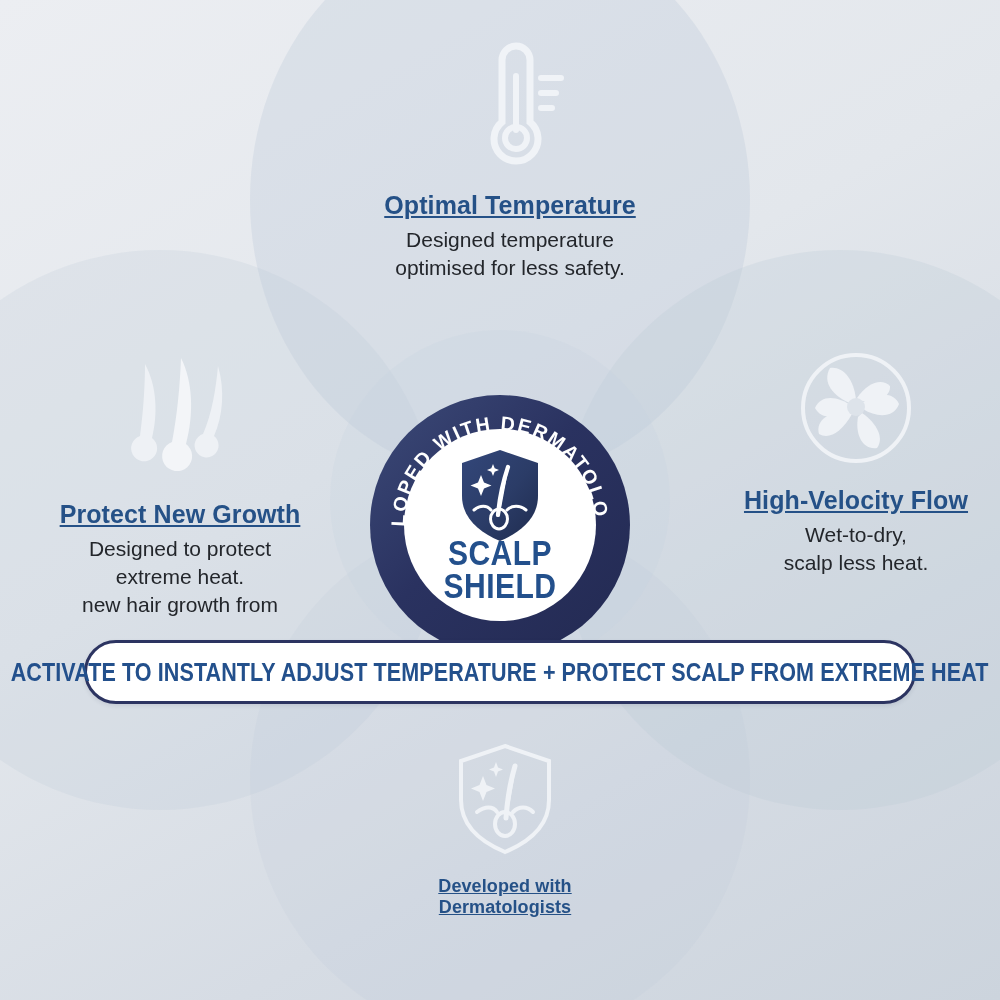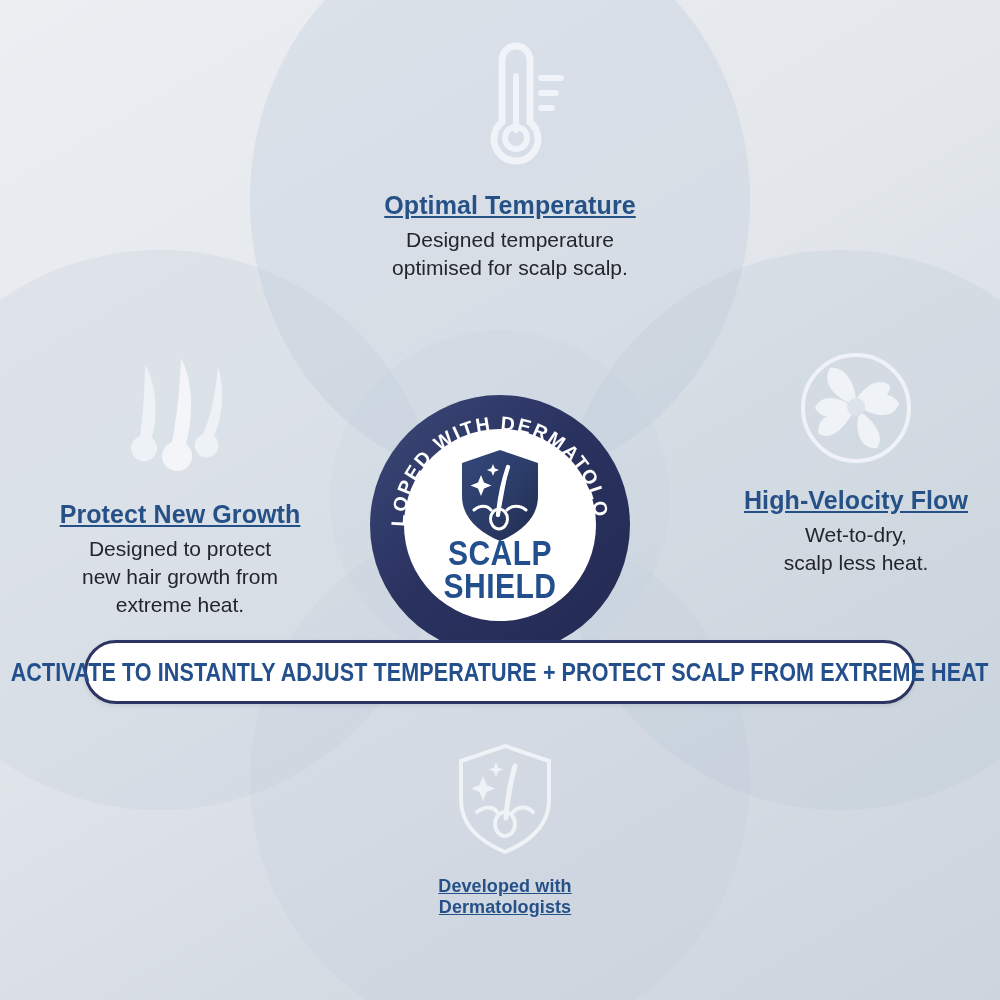--- a/index.html
+++ b/index.html
@@ -131,37 +131,37 @@
         <line x1="61" y1="38" x2="61" y2="92" stroke="#f0f3f7" stroke-width="6" stroke-linecap="round"></line>
         <circle cx="61" cy="100" r="11" stroke="#f0f3f7" stroke-width="6" fill="none"></circle>
         <line x1="86" y1="40" x2="106" y2="40" stroke="#f0f3f7" stroke-width="6" stroke-linecap="round"></line>
         <line x1="86" y1="55" x2="101" y2="55" stroke="#f0f3f7" stroke-width="6" stroke-linecap="round"></line>
         <line x1="86" y1="70" x2="97" y2="70" stroke="#f0f3f7" stroke-width="6" stroke-linecap="round"></line>
       </svg>
     </span>
     <p class="feature-title">Optimal Temperature</p>
     <div class="feature-desc">
       <div>Designed temperature</div>
-      <div>optimised for scalp scalp.</div>
+      <div>optimised for less safety.</div>
     </div>
   </div>
 
   <div class="feature" id="feat-left">
     <span class="feature-icon">
       <svg width="130" height="130" viewBox="0 0 130 130" fill="none">
         <path d="M30 12 C42 34 43 62 37 86 a13 13 0 1 1 -12 -2 C28 62 30 36 30 12 z" fill="#eef1f5"></path>
         <path d="M66 6 C78 30 79 62 71 92 a15 15 0 1 1 -14 -2 C62 64 65 34 66 6 z" fill="#f3f5f8"></path>
         <path d="M103 14 C110 38 108 64 99 84 a12 12 0 1 1 -11 -2 C97 62 101 36 103 14 z" fill="#eef1f5"></path>
       </svg>
     </span>
     <p class="feature-title">Protect New Growth</p>
     <div class="feature-desc">
       <div>Designed to protect</div>
+      <div>extreme heat.</div>
       <div>new hair growth from</div>
-      <div>extreme heat.</div>
     </div>
   </div>
 
   <div class="feature" id="feat-right">
     <span class="feature-icon">
       <svg width="120" height="120" viewBox="0 0 120 120" fill="none">
         <circle cx="60" cy="60" r="53" stroke="#eff2f6" stroke-width="4" fill="none"></circle>
         <g fill="#eff2f6">
           <path d="M60 52 C58 30 46 18 34 20 C26 34 36 48 56 56 z"></path>
           <path d="M66 55 C84 43 98 45 103 56 C98 70 81 70 67 61 z"></path>

